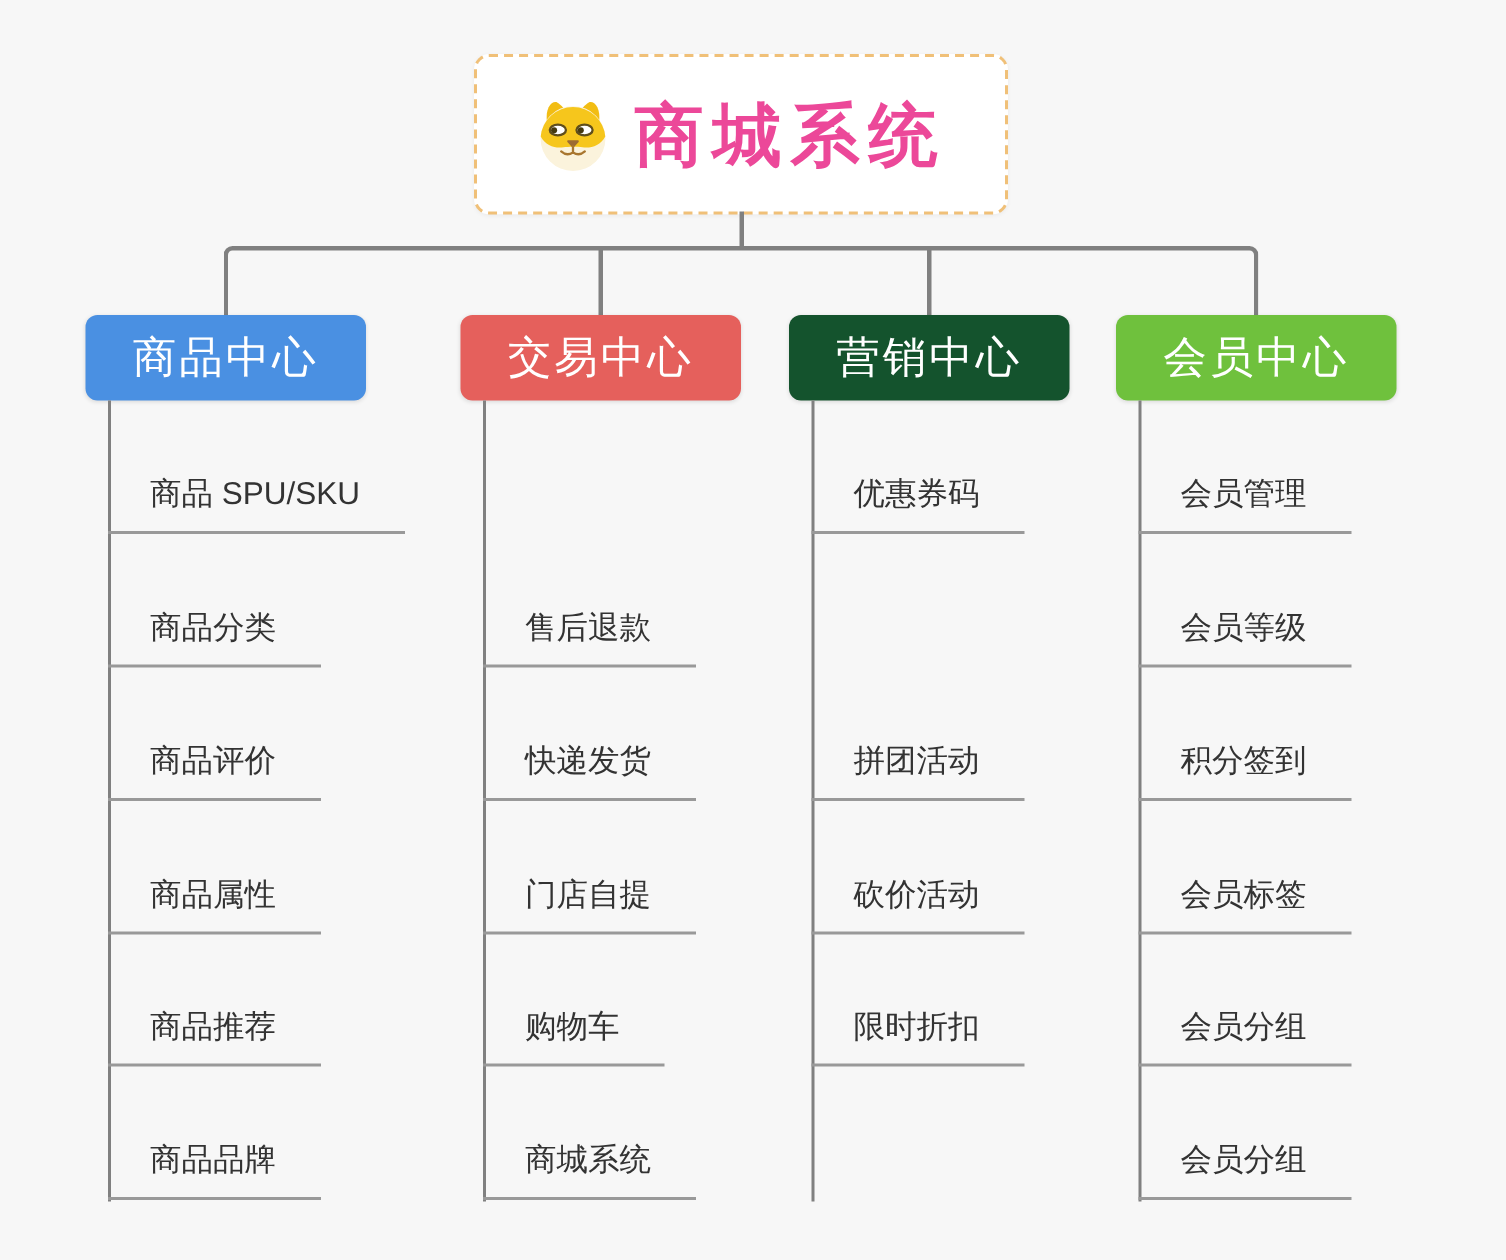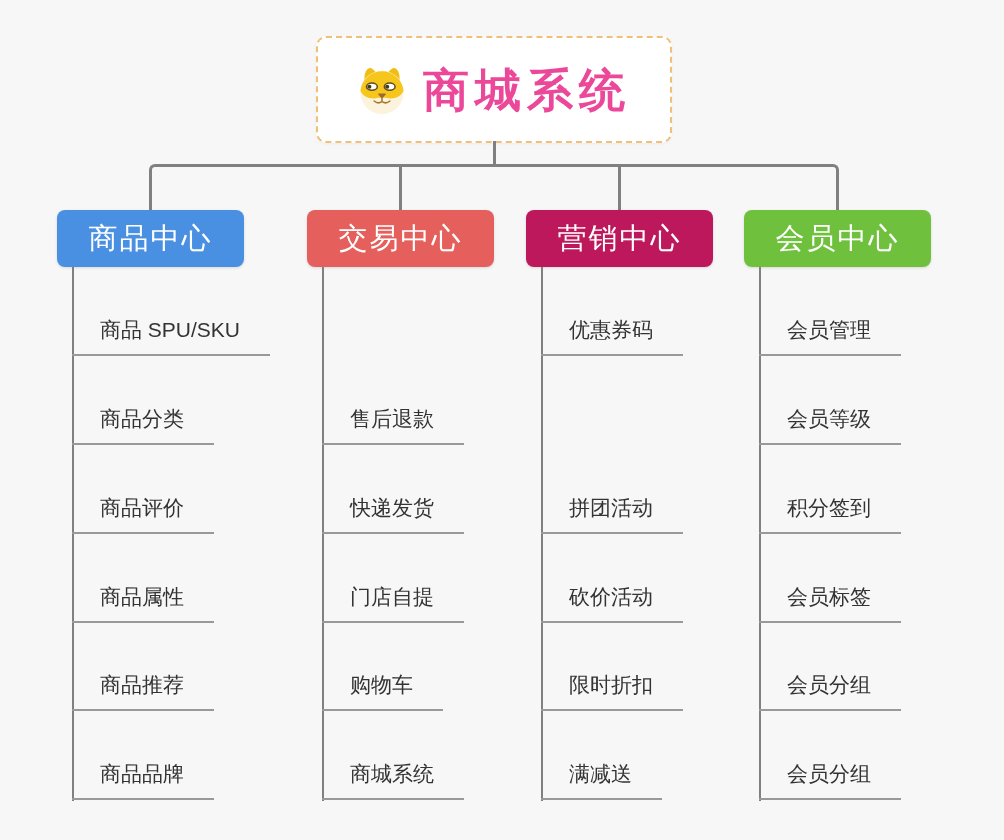--- a/index.html
+++ b/index.html
@@ -125,27 +125,26 @@
     <div class="branch-header" style="background: rgb(229, 96, 92);">交易中心</div>
     <div class="branch-vline"></div>
     <div class="leaf l1">售后退款</div>
     <div class="leaf l2">快递发货</div>
     <div class="leaf l3">门店自提</div>
     <div class="leaf l4">购物车</div>
     <div class="leaf l5">商城系统</div>
   </div>
 
   <div class="branch branch-2">
-    <div class="branch-header" style="background: #be185d;">营销中心</div>
+    <div class="branch-header" style="background: #14532d;">营销中心</div>
     <div class="branch-vline"></div>
     <div class="leaf l0">优惠券码</div>
     <div class="leaf l2">拼团活动</div>
     <div class="leaf l3">砍价活动</div>
     <div class="leaf l4">限时折扣</div>
-    <div class="leaf l5">满减送</div>
   </div>
 
   <div class="branch branch-3">
     <div class="branch-header" style="background: rgb(111, 193, 61);">会员中心</div>
     <div class="branch-vline"></div>
     <div class="leaf l0">会员管理</div>
     <div class="leaf l1">会员等级</div>
     <div class="leaf l2">积分签到</div>
     <div class="leaf l3">会员标签</div>
     <div class="leaf l4">会员分组</div>

